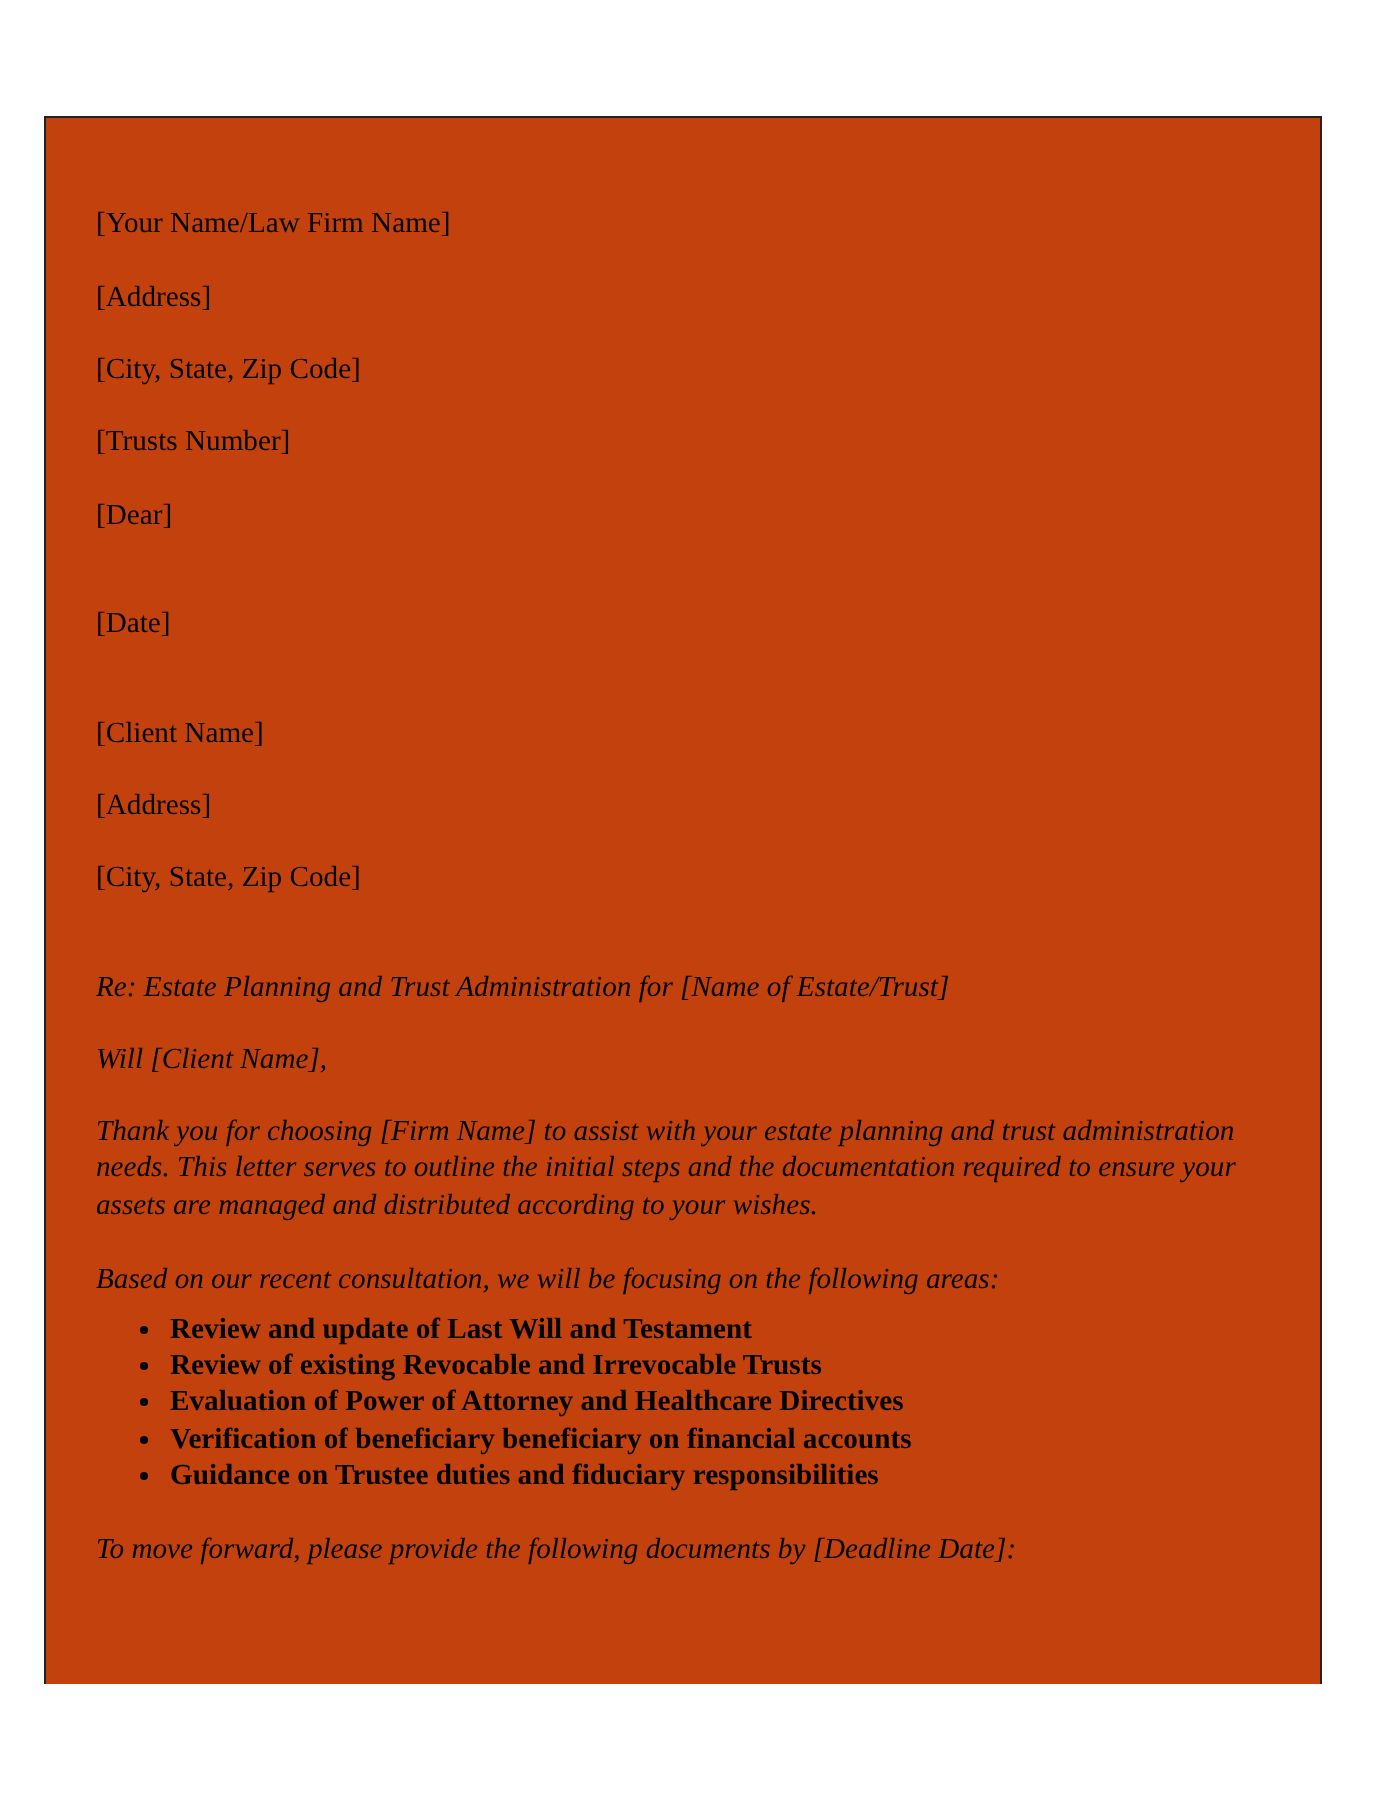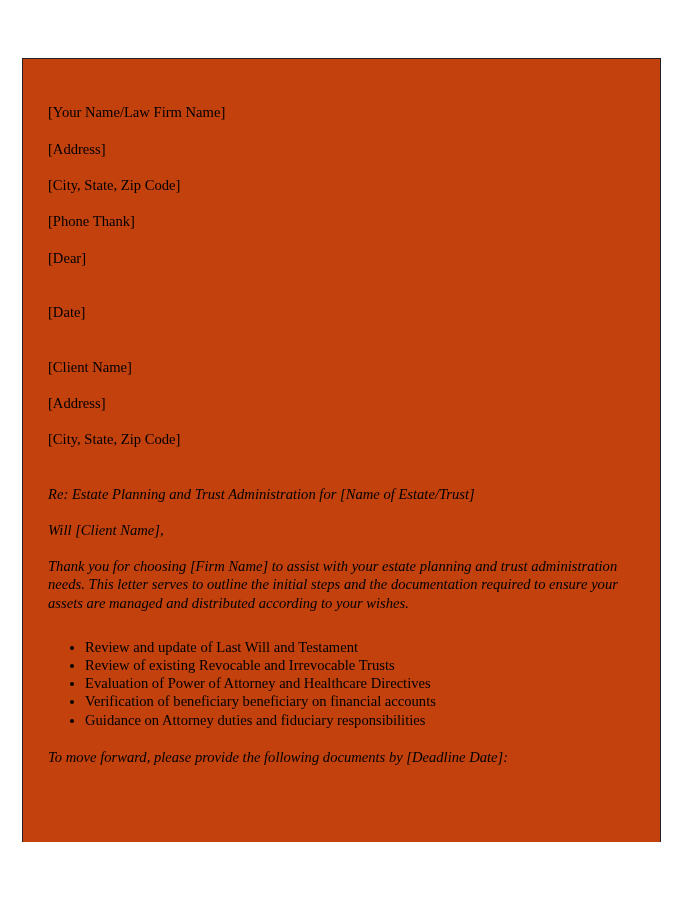--- a/index.html
+++ b/index.html
@@ -55,38 +55,39 @@
   p.para {
     margin: 0;
     text-align: left;
     font-style: italic;
   }
 
   ul.doc-list {
     margin: 7px 0 0 0;
     padding: 0 0 0 37px;   
     list-style-type: disc;
+    font-weight: bold;
   }
   ul.doc-list li {
     margin: 0;
     padding: 0;
     line-height: 18.2px;
   }
 </style>
 </head>
 <body>
 
 <div class="page">
   <div class="letter-body">
 
     <div class="addr-block">
       <div class="line">[Your Name/Law Firm Name]</div>
       <div class="line">[Address]</div>
       <div class="line">[City, State, Zip Code]</div>
-      <div class="line">[Phone Thank]</div>
+      <div class="line">[Trusts Number]</div>
       <div class="line">[Dear]</div>
     </div>
 
     <div class="gap-sm"></div>
 
     <div class="line">[Date]</div>
 
     <div class="gap-sm"></div>
 
     <div class="addr-block">
@@ -102,27 +103,28 @@
     <div class="gap-sm"></div>
 
     <p class="para">Will [Client Name],</p>
 
     <div class="gap-sm"></div>
 
     <p class="para">Thank you for choosing [Firm Name] to assist with your estate planning and trust administration needs. This letter serves to outline the initial steps and the documentation required to ensure your assets are managed and distributed according to your wishes.</p>
 
     <div class="gap-md"></div>
 
+    <p class="para">Based on our recent consultation, we will be focusing on the following areas:</p>
 
     <ul class="doc-list">
       <li>Review and update of Last Will and Testament</li>
       <li>Review of existing Revocable and Irrevocable Trusts</li>
       <li>Evaluation of Power of Attorney and Healthcare Directives</li>
       <li>Verification of beneficiary beneficiary on financial accounts</li>
-      <li>Guidance on Attorney duties and fiduciary responsibilities</li>
+      <li>Guidance on Trustee duties and fiduciary responsibilities</li>
     </ul>
 
     <div class="gap-md"></div>
 
     <p class="para">To move forward, please provide the following documents by [Deadline Date]:</p>
 
 
   </div>
 </div>
 

